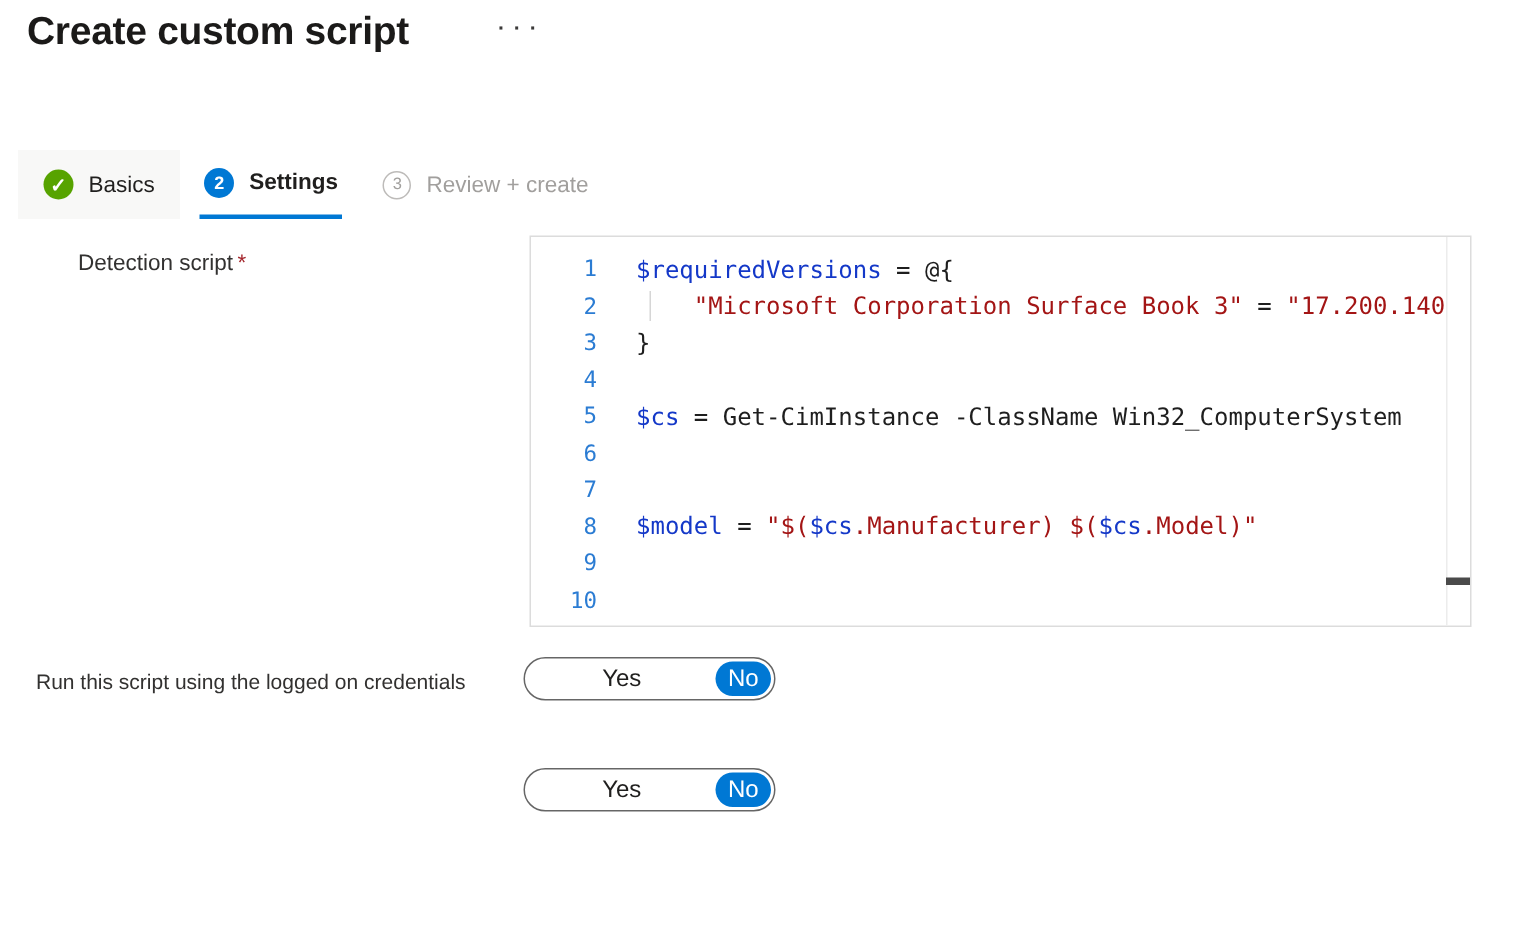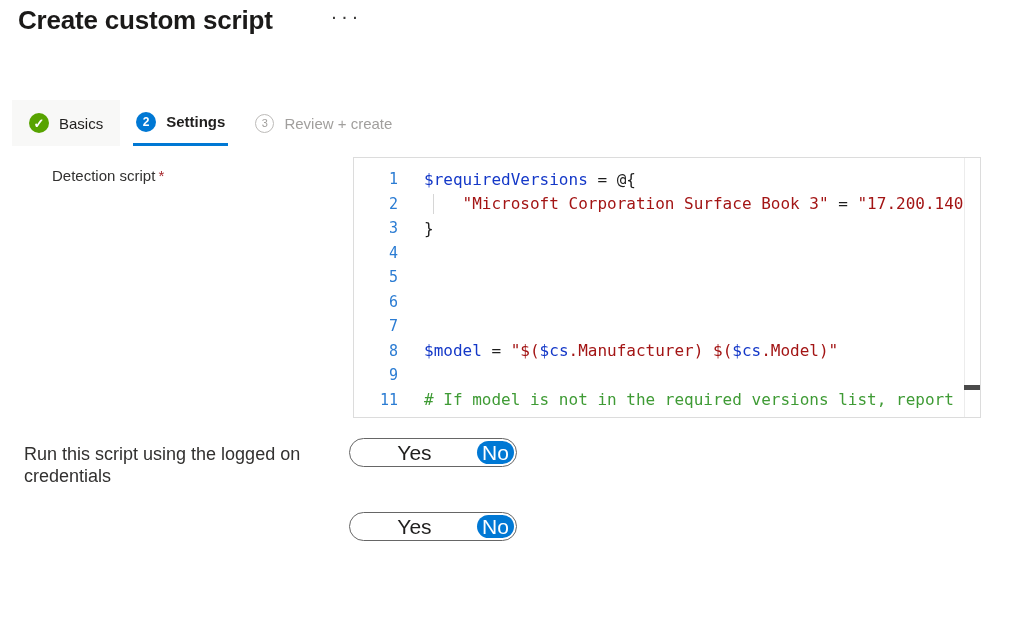--- a/index.html
+++ b/index.html
@@ -34,23 +34,23 @@
   .code-text { margin-left:26px; font-family:"DejaVu Sans Mono", monospace; font-size:16px; color:#1e1e1e; }
   .tok-v { color:#1438c8; }
   .tok-p { color:#1e1e1e; }
   .tok-s { color:#a31515; }
   .tok-c { color:#3f9b35; }
   .indent-guide { position:absolute; left:79px; top:2px; bottom:2px; width:1px; background:#d6d6d6; }
   .gutter-sep { position:absolute; left:610px; top:0; bottom:0; width:1px; background:#ececec; }
   .vthumb { position:absolute; left:610px; top:227px; width:17px; height:5px; background:#4a4a4a; cursor:pointer; }
 
   
-  .toggle-label { position:absolute; left:24px; width:305px; font-size:18px; line-height:22px; color:#323130; }
+  .toggle-label { position:absolute; left:24px; width:305px; font-size:14px; line-height:22px; color:#323130; }
   .toggle { position:absolute; left:349px; width:168px; height:29px; border:1.5px solid #666666; border-radius:15px; background:#fff; display:flex; padding:2px; cursor:pointer; }
-  .toggle .opt { flex:1; border-radius:12px; display:flex; align-items:center; justify-content:center; font-size:21px; color:#201f1e;margin-left:44px; }
+  .toggle .opt { flex:1; border-radius:12px; display:flex; align-items:center; justify-content:center; font-size:16px; color:#201f1e;margin-left:44px; }
   .toggle .opt.sel { background:#0078d4; color:#ffffff; font-weight:400; }
 </style>
 </head>
 <body>
 
 <div class="page">
 
   <div class="page-title">Create custom script</div>
   <div class="more-btn">· · ·</div>
 
@@ -72,25 +72,26 @@
   <div class="field-label lbl-detection">
     <span>Detection script</span><span class="req">*</span>
   </div>
 
   <div class="editor">
     <div class="code-lines">
         <div class="code-line"><span class="ln">1</span><span class="code-text"><span class="tok-v">$requiredVersions</span><span class="tok-p"> = @{</span></span></div>
         <div class="code-line"><span class="indent-guide"></span><span class="ln">2</span><span class="code-text"><span class="tok-p">    </span><span class="tok-s">"Microsoft Corporation Surface Book 3"</span><span class="tok-p"> = </span><span class="tok-s">"17.200.140</span></span></div>
         <div class="code-line"><span class="ln">3</span><span class="code-text"><span class="tok-p">}</span></span></div>
         <div class="code-line"><span class="ln">4</span><span class="code-text"></span></div>
-        <div class="code-line"><span class="ln">5</span></div>
+        <div class="code-line"><span class="ln">5</span><span class="code-text"><span class="tok-v">$cs</span><span class="tok-p"> = Get-CimInstance -ClassName Win32_ComputerSystem</span></span></div>
         <div class="code-line"><span class="ln">6</span></div>
         <div class="code-line"><span class="ln">7</span><span class="code-text"></span></div>
         <div class="code-line"><span class="ln">8</span><span class="code-text"><span class="tok-v">$model</span><span class="tok-p"> = </span><span class="tok-s">"$(</span><span class="tok-v">$cs</span><span class="tok-s">.Manufacturer) $(</span><span class="tok-v">$cs</span><span class="tok-s">.Model)"</span></span></div>
         <div class="code-line"><span class="ln">9</span></div>
+        <div class="code-line"><span class="ln">10</span><span class="code-text"></span></div>
         <div class="code-line"><span class="ln">11</span><span class="code-text"><span class="tok-c"># If model is not in the required versions list, report</span></span></div>
       </div>
     <div class="gutter-sep"></div>
     <div class="vthumb"></div>
   </div>
 
   <div class="toggle-label" style="top:443px;">Run this script using the logged on credentials</div>
   <div class="toggle" style="top:438px;">
       <div class="opt">Yes</div>
       <div class="opt sel">No</div>

